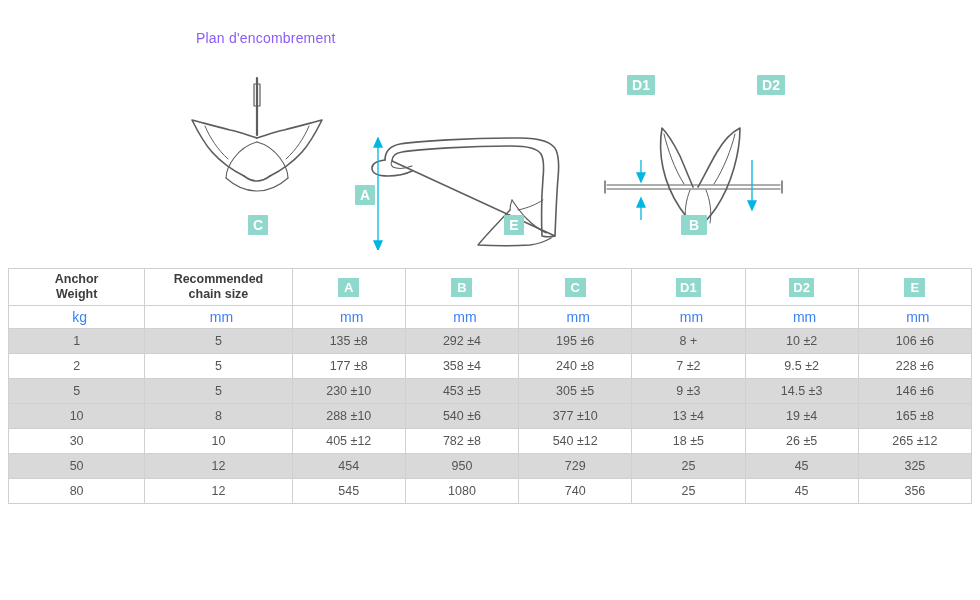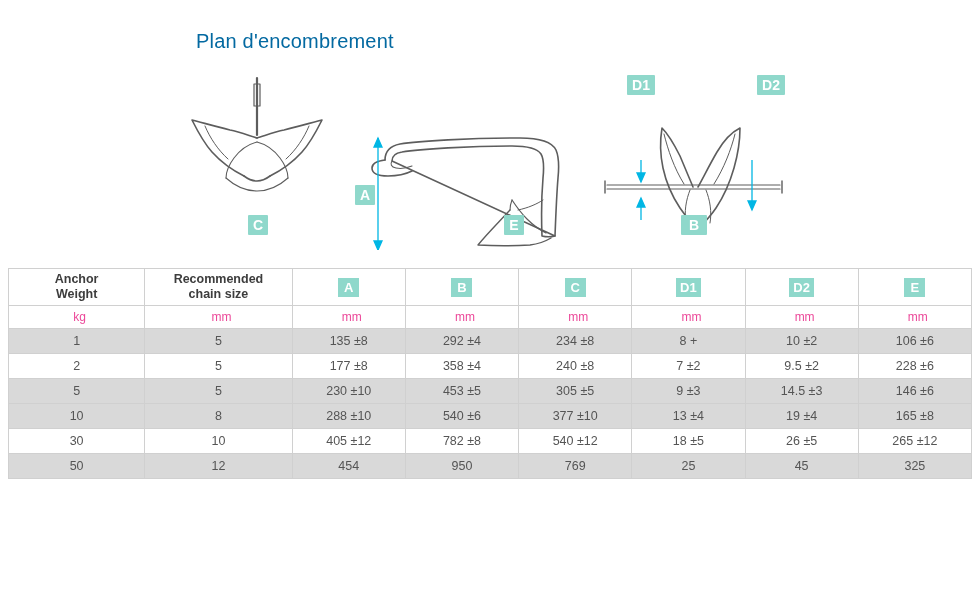--- a/index.html
+++ b/index.html
@@ -18,22 +18,22 @@
   .page {
     position: relative;
     width: 980px;
     height: 600px;
   }
   
   .title {
     position: absolute;
     left: 196px;
     top: 30px;
-    font-size: 20px;
-    color: #0369a1;
+    font-size: 14px;
+    color: #8b5cf6;
     font-weight: normal;
     letter-spacing: 0.2px;
   }
   
   .diagram {
     position: absolute;
     left: 0;
     top: 60px;
     width: 980px;
     height: 190px;
@@ -84,22 +84,22 @@
     font-weight: bold;
     font-size: 12.5px;
     color: #3d3d3d;
     line-height: 15px;
   }
   table.spec th.head-badge {
     height: 36px;
   }
   table.spec td.unit {
     height: 22px;
-    color: #ec4899;
-    font-size: 12px;
+    color: #3b82f6;
+    font-size: 14px;
     padding-left: 6px;
   }
   table.spec tr.shade td { background: #d9d9d9; }
   table.spec tr.plain td { background: #ffffff; }
   .head-badge .badge-inline {
     display: inline-block;
     background: #8fd8cb;
     color: #ffffff;
     font-weight: bold;
     font-size: 13px;
@@ -281,21 +281,21 @@
           <td class="unit">mm</td>
           <td class="unit">mm</td>
         </tr>
       </thead>
       <tbody>
         <tr class="shade">
           <td>1</td>
           <td>5</td>
           <td>135 ±8</td>
           <td>292 ±4</td>
-          <td>234 ±8</td>
+          <td>195 ±6</td>
           <td>8 +</td>
           <td>10 ±2</td>
           <td>106 ±6</td>
         </tr>
         <tr class="plain">
           <td>2</td>
           <td>5</td>
           <td>177 ±8</td>
           <td>358 ±4</td>
           <td>240 ±8</td>
@@ -331,22 +331,32 @@
           <td>540 ±12</td>
           <td>18 ±5</td>
           <td>26 ±5</td>
           <td>265 ±12</td>
         </tr>
         <tr class="shade">
           <td>50</td>
           <td>12</td>
           <td>454</td>
           <td>950</td>
-          <td>769</td>
+          <td>729</td>
           <td>25</td>
           <td>45</td>
           <td>325</td>
         </tr>
+        <tr class="plain">
+          <td>80</td>
+          <td>12</td>
+          <td>545</td>
+          <td>1080</td>
+          <td>740</td>
+          <td>25</td>
+          <td>45</td>
+          <td>356</td>
+        </tr>
       </tbody>
     </table>
   </div>
 
 </div>
 
 </body></html>

